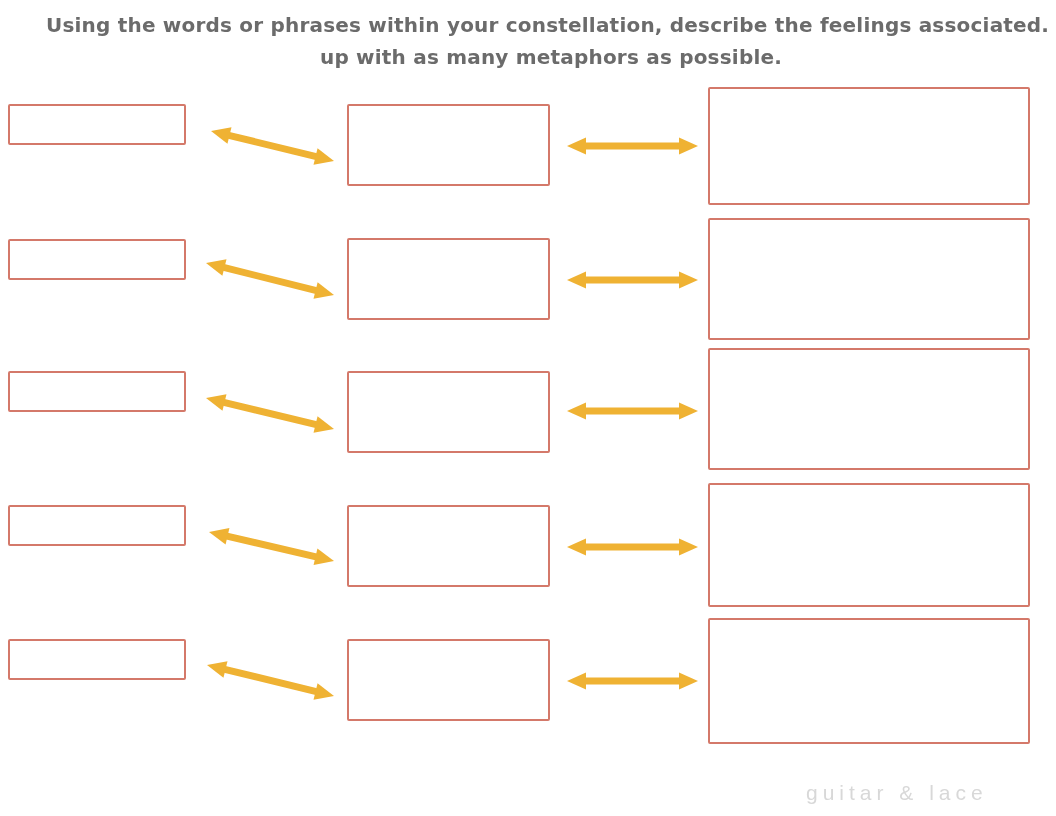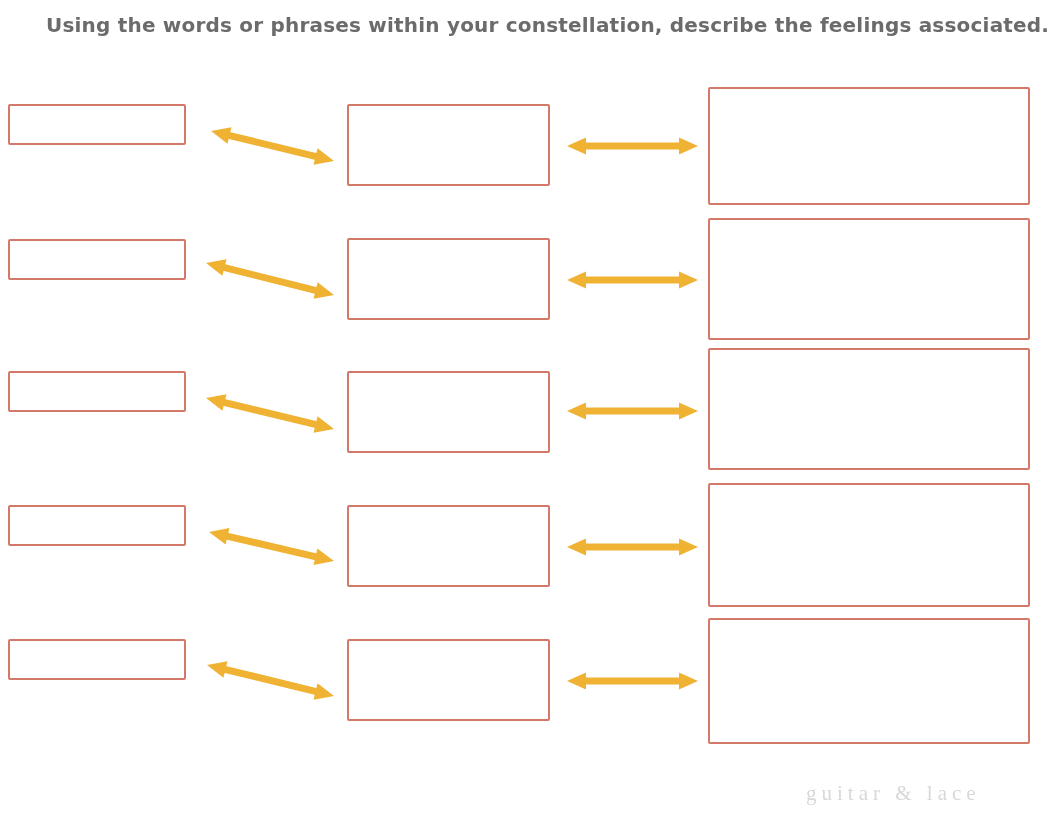--- a/index.html
+++ b/index.html
@@ -41,33 +41,34 @@
   .bR{left:708px;width:322px;}
   .arrow-layer{
     position:absolute;left:0;top:0;width:1056px;height:816px;
     pointer-events:none;
     color:var(--arrow);
   }
   .watermark{
     position:absolute;
     left:806px;top:781px;
     color:var(--watermark);
-    font-family:Liberation Serif, serif;
+    font-family:Liberation Sans, sans-serif;
     font-size:21px;
     letter-spacing:5px;
     white-space:nowrap;
   }
 </style>
 </head>
 <body>
 
 <div class="page">
 
   <div class="title">
     <div class="tline">Using the words or phrases within your constellation, describe the feelings associated. Come</div>
+    <div class="tline">up with as many metaphors as possible.</div>
   </div>
 
   <div class="box bL" style="top:104px"></div>
   <div class="box bM" style="top:104px"></div>
   <div class="box bR" style="top:87px;height:118px"></div>
 
   <div class="box bL" style="top:239px"></div>
   <div class="box bM" style="top:238px"></div>
   <div class="box bR" style="top:218px;height:122px"></div>
 

